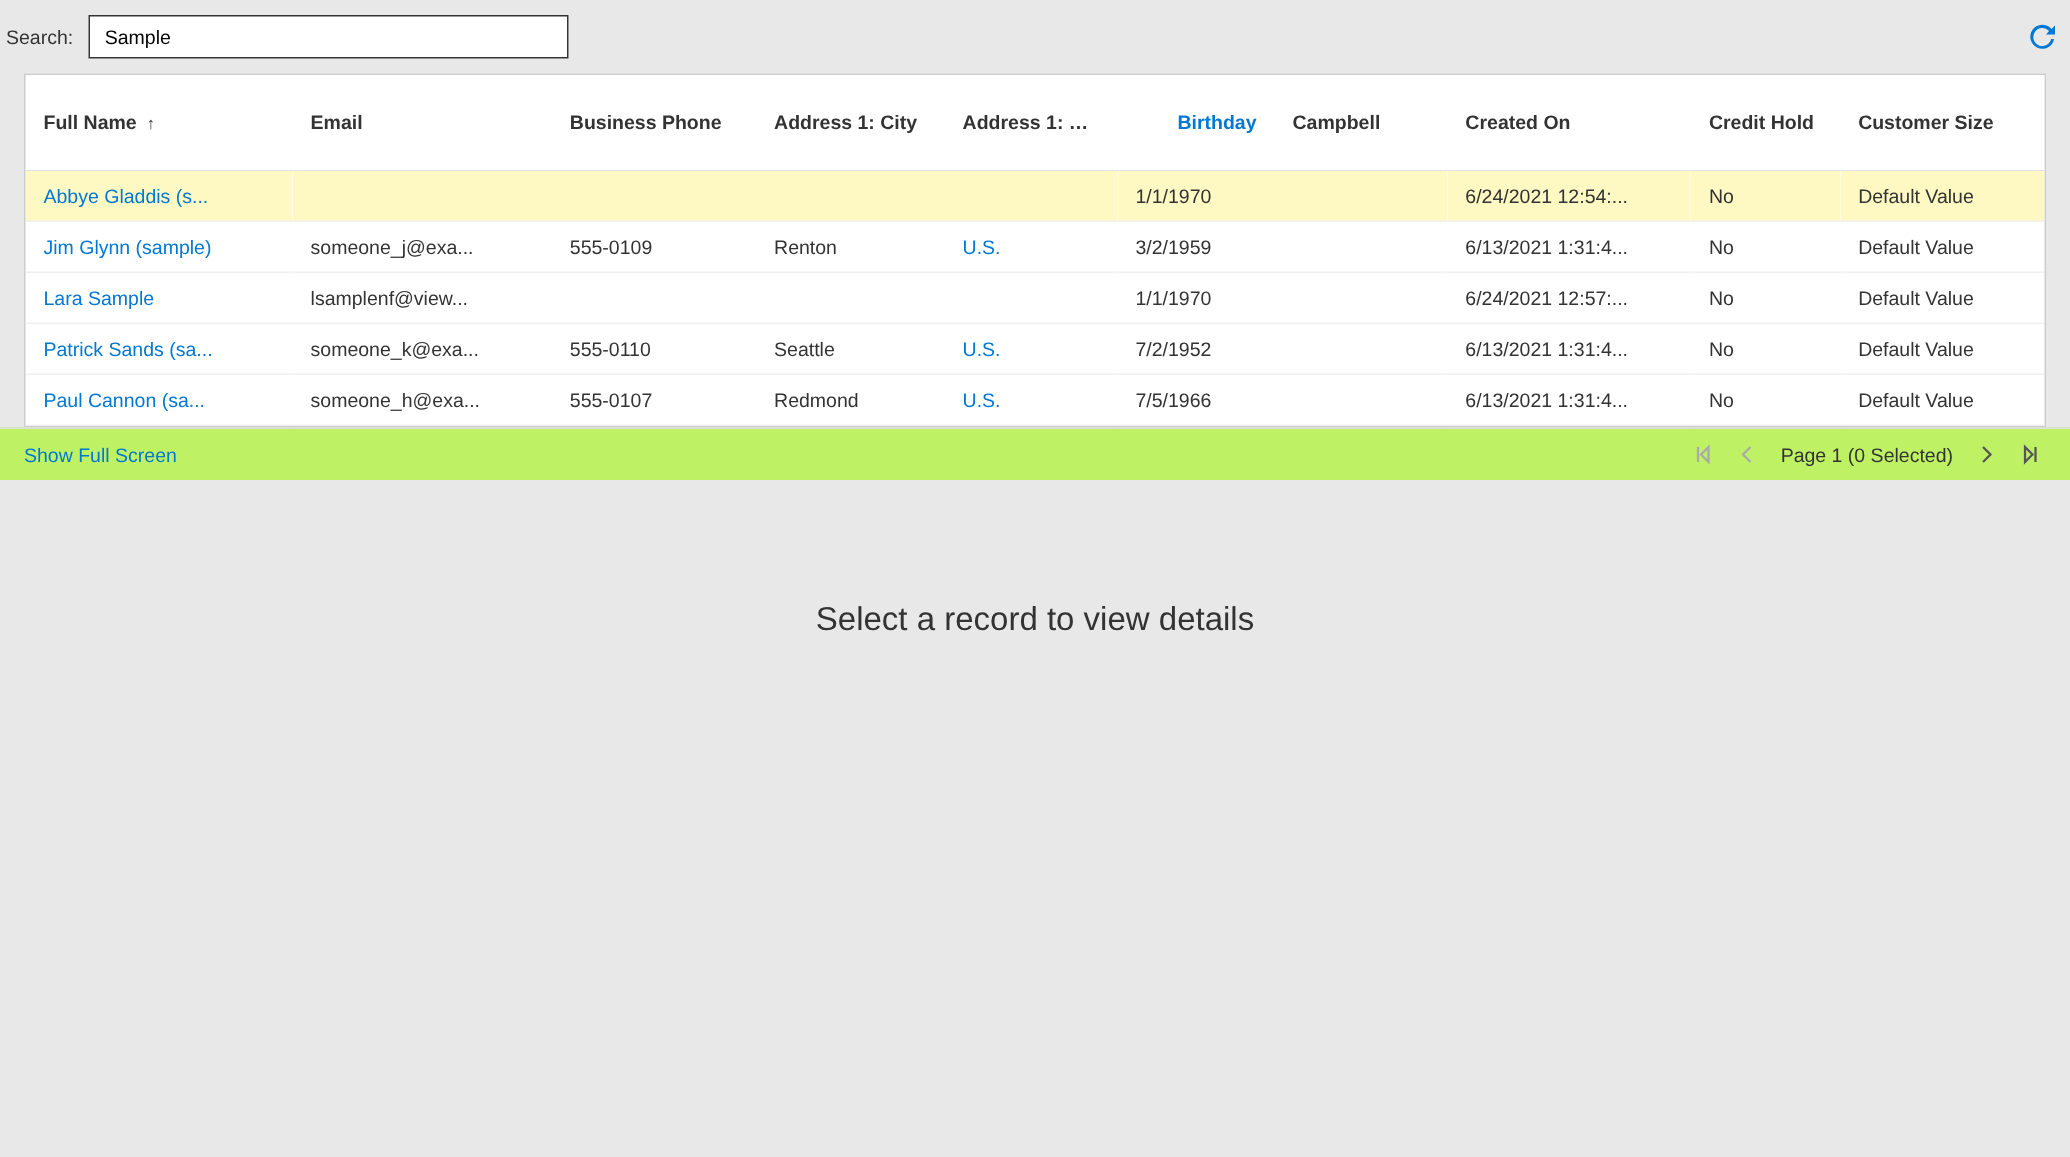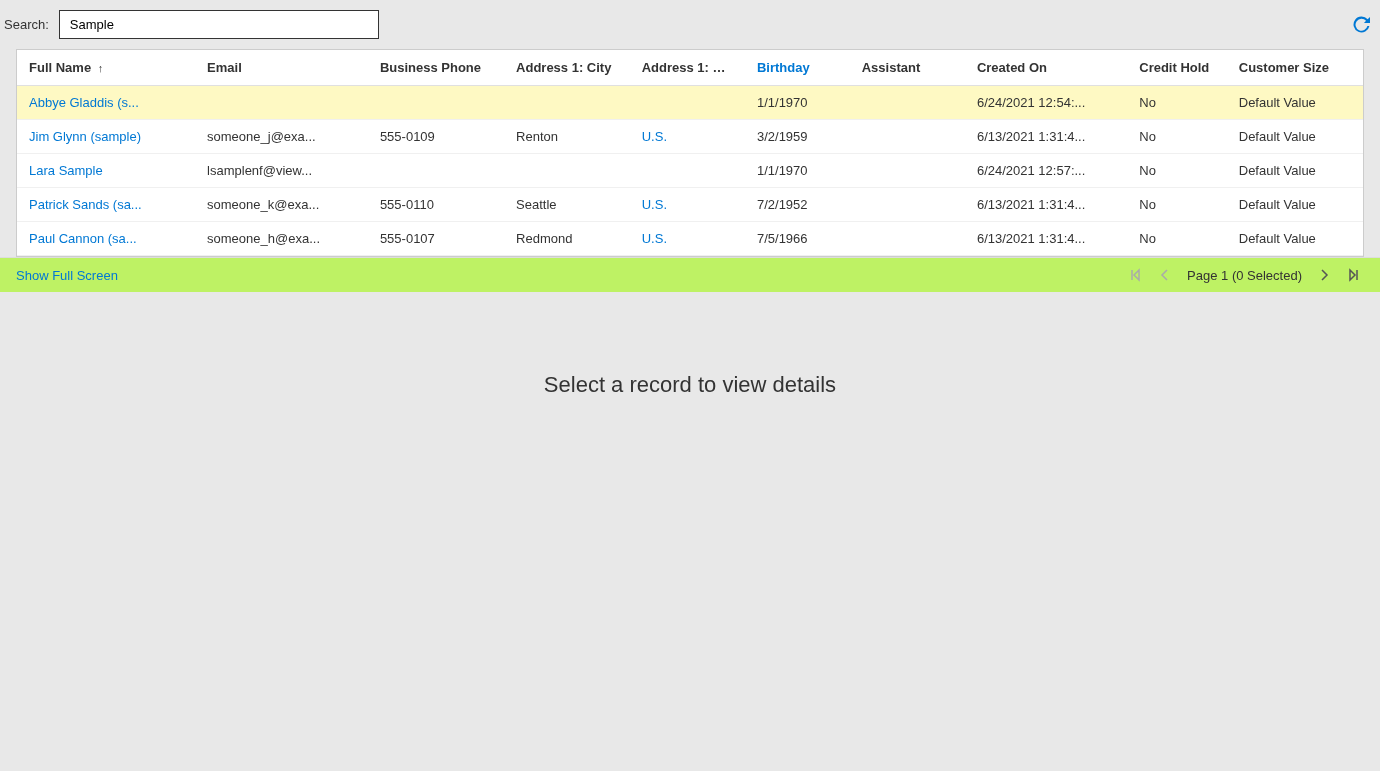--- a/index.html
+++ b/index.html
@@ -75,39 +75,40 @@
     table {
       width: 100%;
       border-collapse: collapse;
       table-layout: fixed;
     }
 
     thead th {
       background: #fff;
       font-weight: 600;
       font-size: 13px;
-      padding: 10px 12px;
+      padding: 24px 12px;
       text-align: left;
       border-bottom: 1px solid #e0e0e0;
       white-space: nowrap;
       overflow: hidden;
       text-overflow: ellipsis;
       position: sticky;
       top: 0;
       z-index: 1;
     }
 
     thead th .sort-arrow {
       color: #333;
       font-size: 11px;
       margin-left: 3px;
     }
 
     thead th.birthday-col {
       color: #0078d4;
+      text-align: right;
     }
 
     tbody tr {
       border-bottom: 1px solid #f0f0f0;
     }
 
     tbody tr.highlighted {
       background: #fef9c3;
     }
 
@@ -211,21 +212,21 @@
       <thead>
         <tr>
           <th class="col-fullname">
             Full Name <span class="sort-arrow">↑</span>
           </th>
           <th class="col-email">Email</th>
           <th class="col-phone">Business Phone</th>
           <th class="col-city">Address 1: City</th>
           <th class="col-country">Address 1: Co...</th>
           <th class="col-birthday birthday-col">Birthday</th>
-          <th class="col-assistant">Assistant</th>
+          <th class="col-assistant">Campbell</th>
           <th class="col-created">Created On</th>
           <th class="col-credit">Credit Hold</th>
           <th class="col-custsize">Customer Size</th>
         </tr>
       </thead>
       <tbody id="table-body">
 
       <tr class="highlighted">
             <td class="link-cell">Abbye Gladdis (s...</td>
             <td></td>

